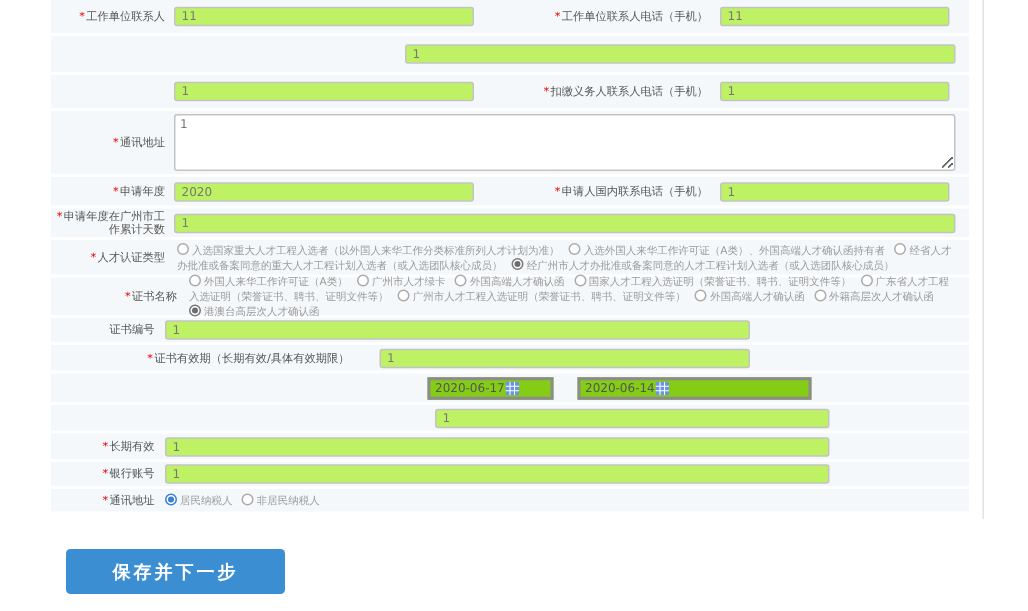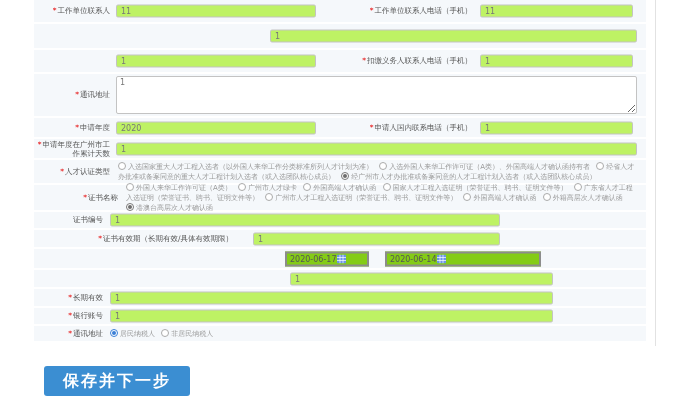--- a/index.html
+++ b/index.html
@@ -48,21 +48,21 @@
   .datebox{
     position:absolute;top:50%;transform:translateY(-50%);
     height:15px;border:2px solid #8c8c8c;background:#84cc16;box-sizing:border-box;
     display:flex;align-items:center;justify-content:flex-start;padding:0 1px 0 3px;
   }
   .dateval{font-size:8px;color:#555;}
   .cal{width:9px;height:9px;flex:none;cursor:pointer;display:block;}
   .btn{
     position:absolute;left:44px;top:366px;width:146px;height:30px;
     background:#3b8ed2;color:#fff;border:none;border-radius:3px;
-    font-size:16px;font-weight:bold;letter-spacing:2px;cursor:pointer;
+    font-size:12px;font-weight:bold;letter-spacing:2px;cursor:pointer;
     font-family:"DejaVu Sans","Liberation Sans",sans-serif;
   }
 </style>
 </head>
 <body>
 
 <div class="form-wrap">
 
   <div class="row" style="height:22px">
     <div class="lbl" style="width:76px"><span class="req">*</span><span>工作单位联系人</span></div>

